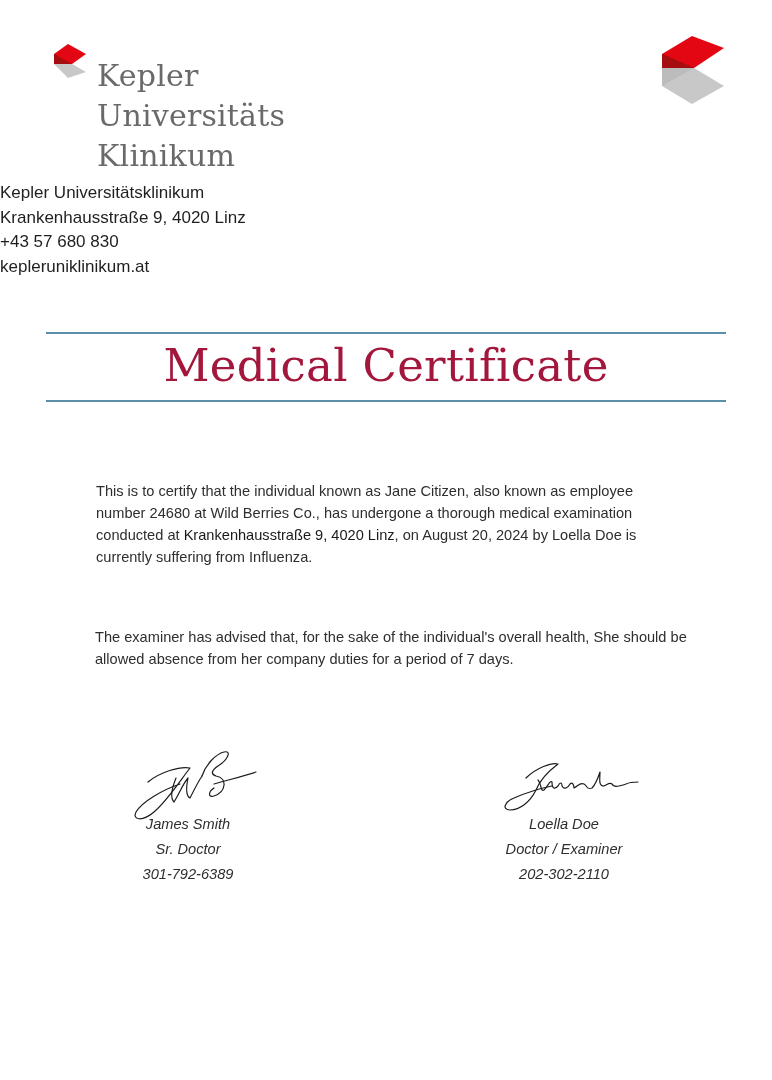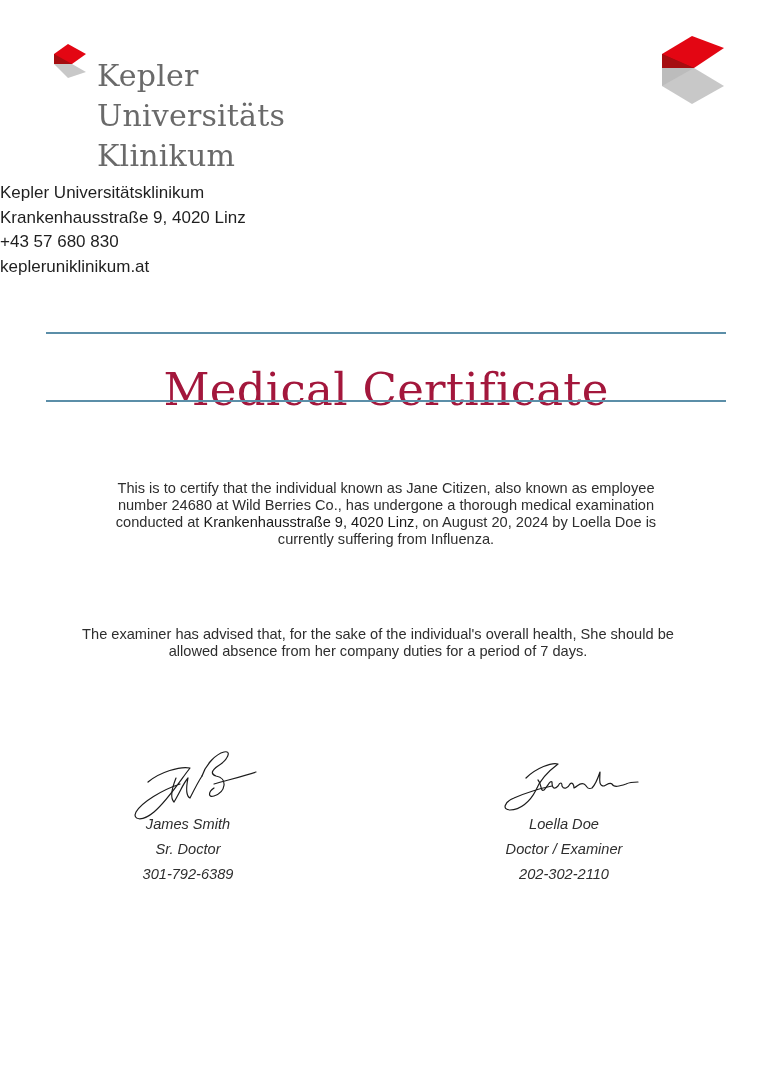--- a/index.html
+++ b/index.html
@@ -84,34 +84,33 @@
       left: 0;
       width: 772px;
       top: 337px;
       text-align: center;
       font-family: "DejaVu Serif", "Liberation Serif", serif;
       font-size: 45px;
       line-height: 58px;
       color: #a3173c;
       font-weight: normal;
       letter-spacing: 0.3px;
-      margin-top: 24px;
     }
     
     .para {
       position: absolute;
       left: 86px;
       width: 600px;
-      text-align: center;
+      text-align: left;
       font-size: 14.6px;
-      line-height: 17px;
+      line-height: 22px;
       color: #2e2e2e;
     }
     .para.p1 { top: 480px; left: 96px; width: 580px; }
-    .para.p2 { top: 626px; left: 72px; width: 612px; }
+    .para.p2 { top: 626px; left: 95px; width: 612px; }
     .para .addr-em { color: #1a1a1a; }
     
     .sig-block {
       position: absolute;
       text-align: center;
       font-size: 14.6px;
       line-height: 25px;
       color: #2e2e2e;
       font-style: italic;
     }

